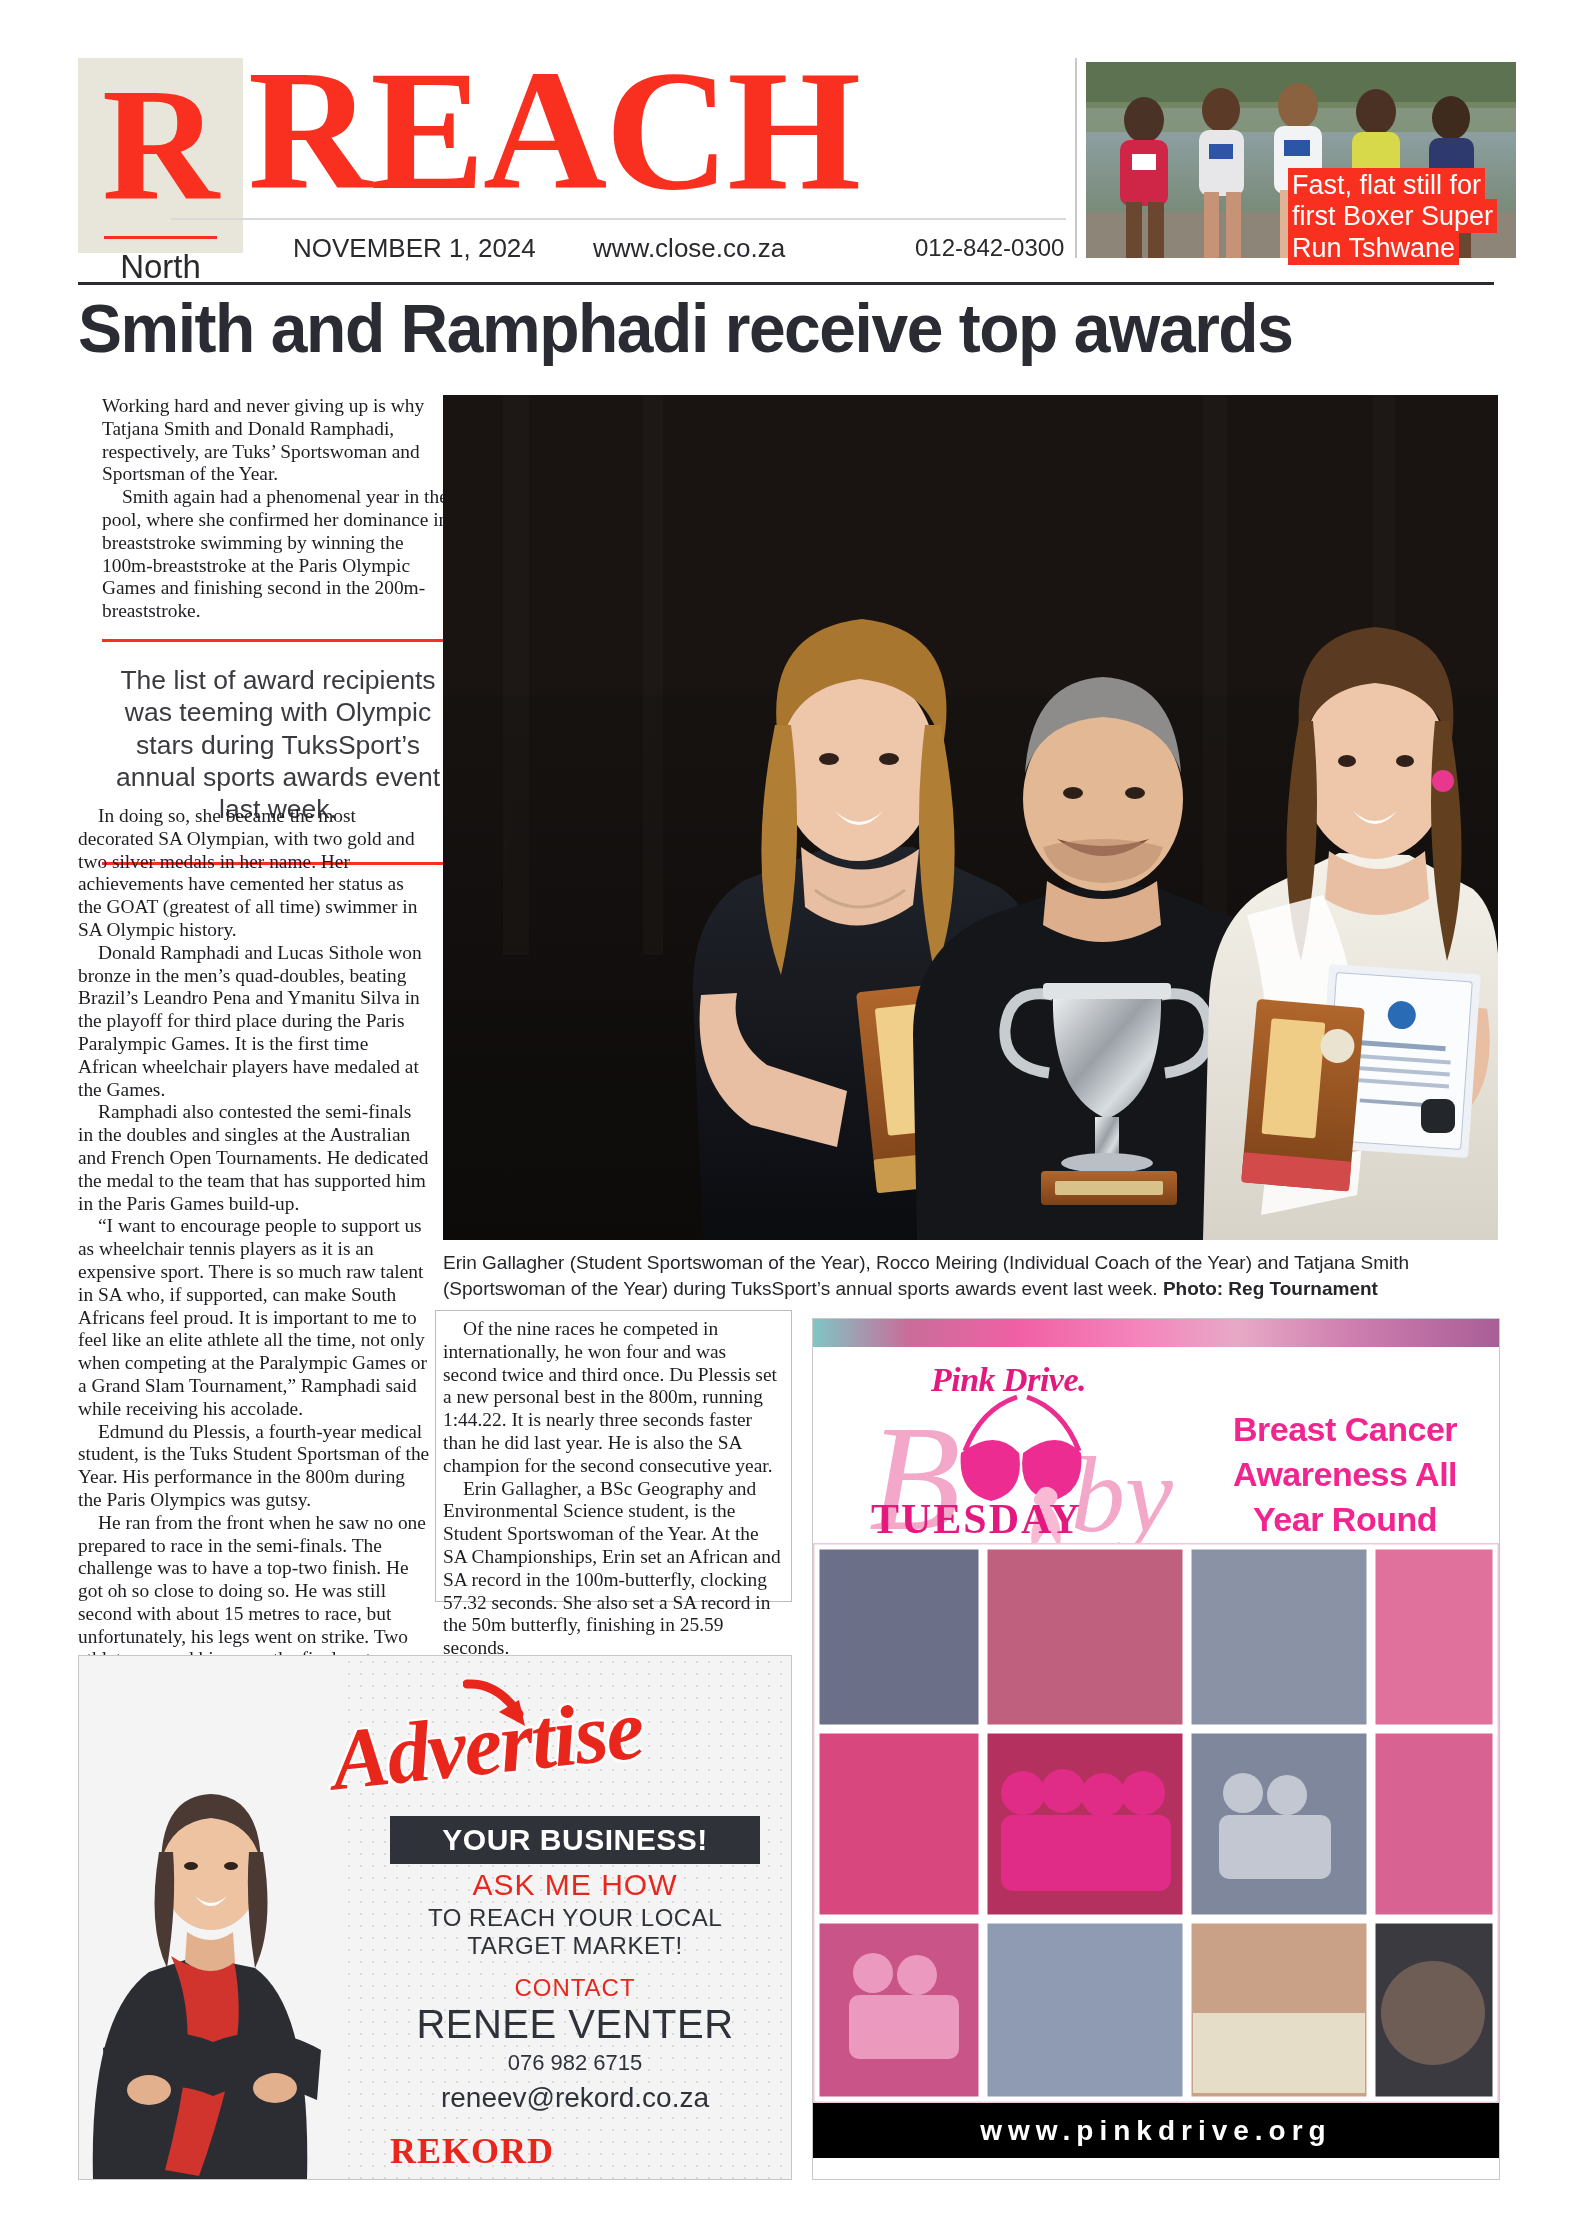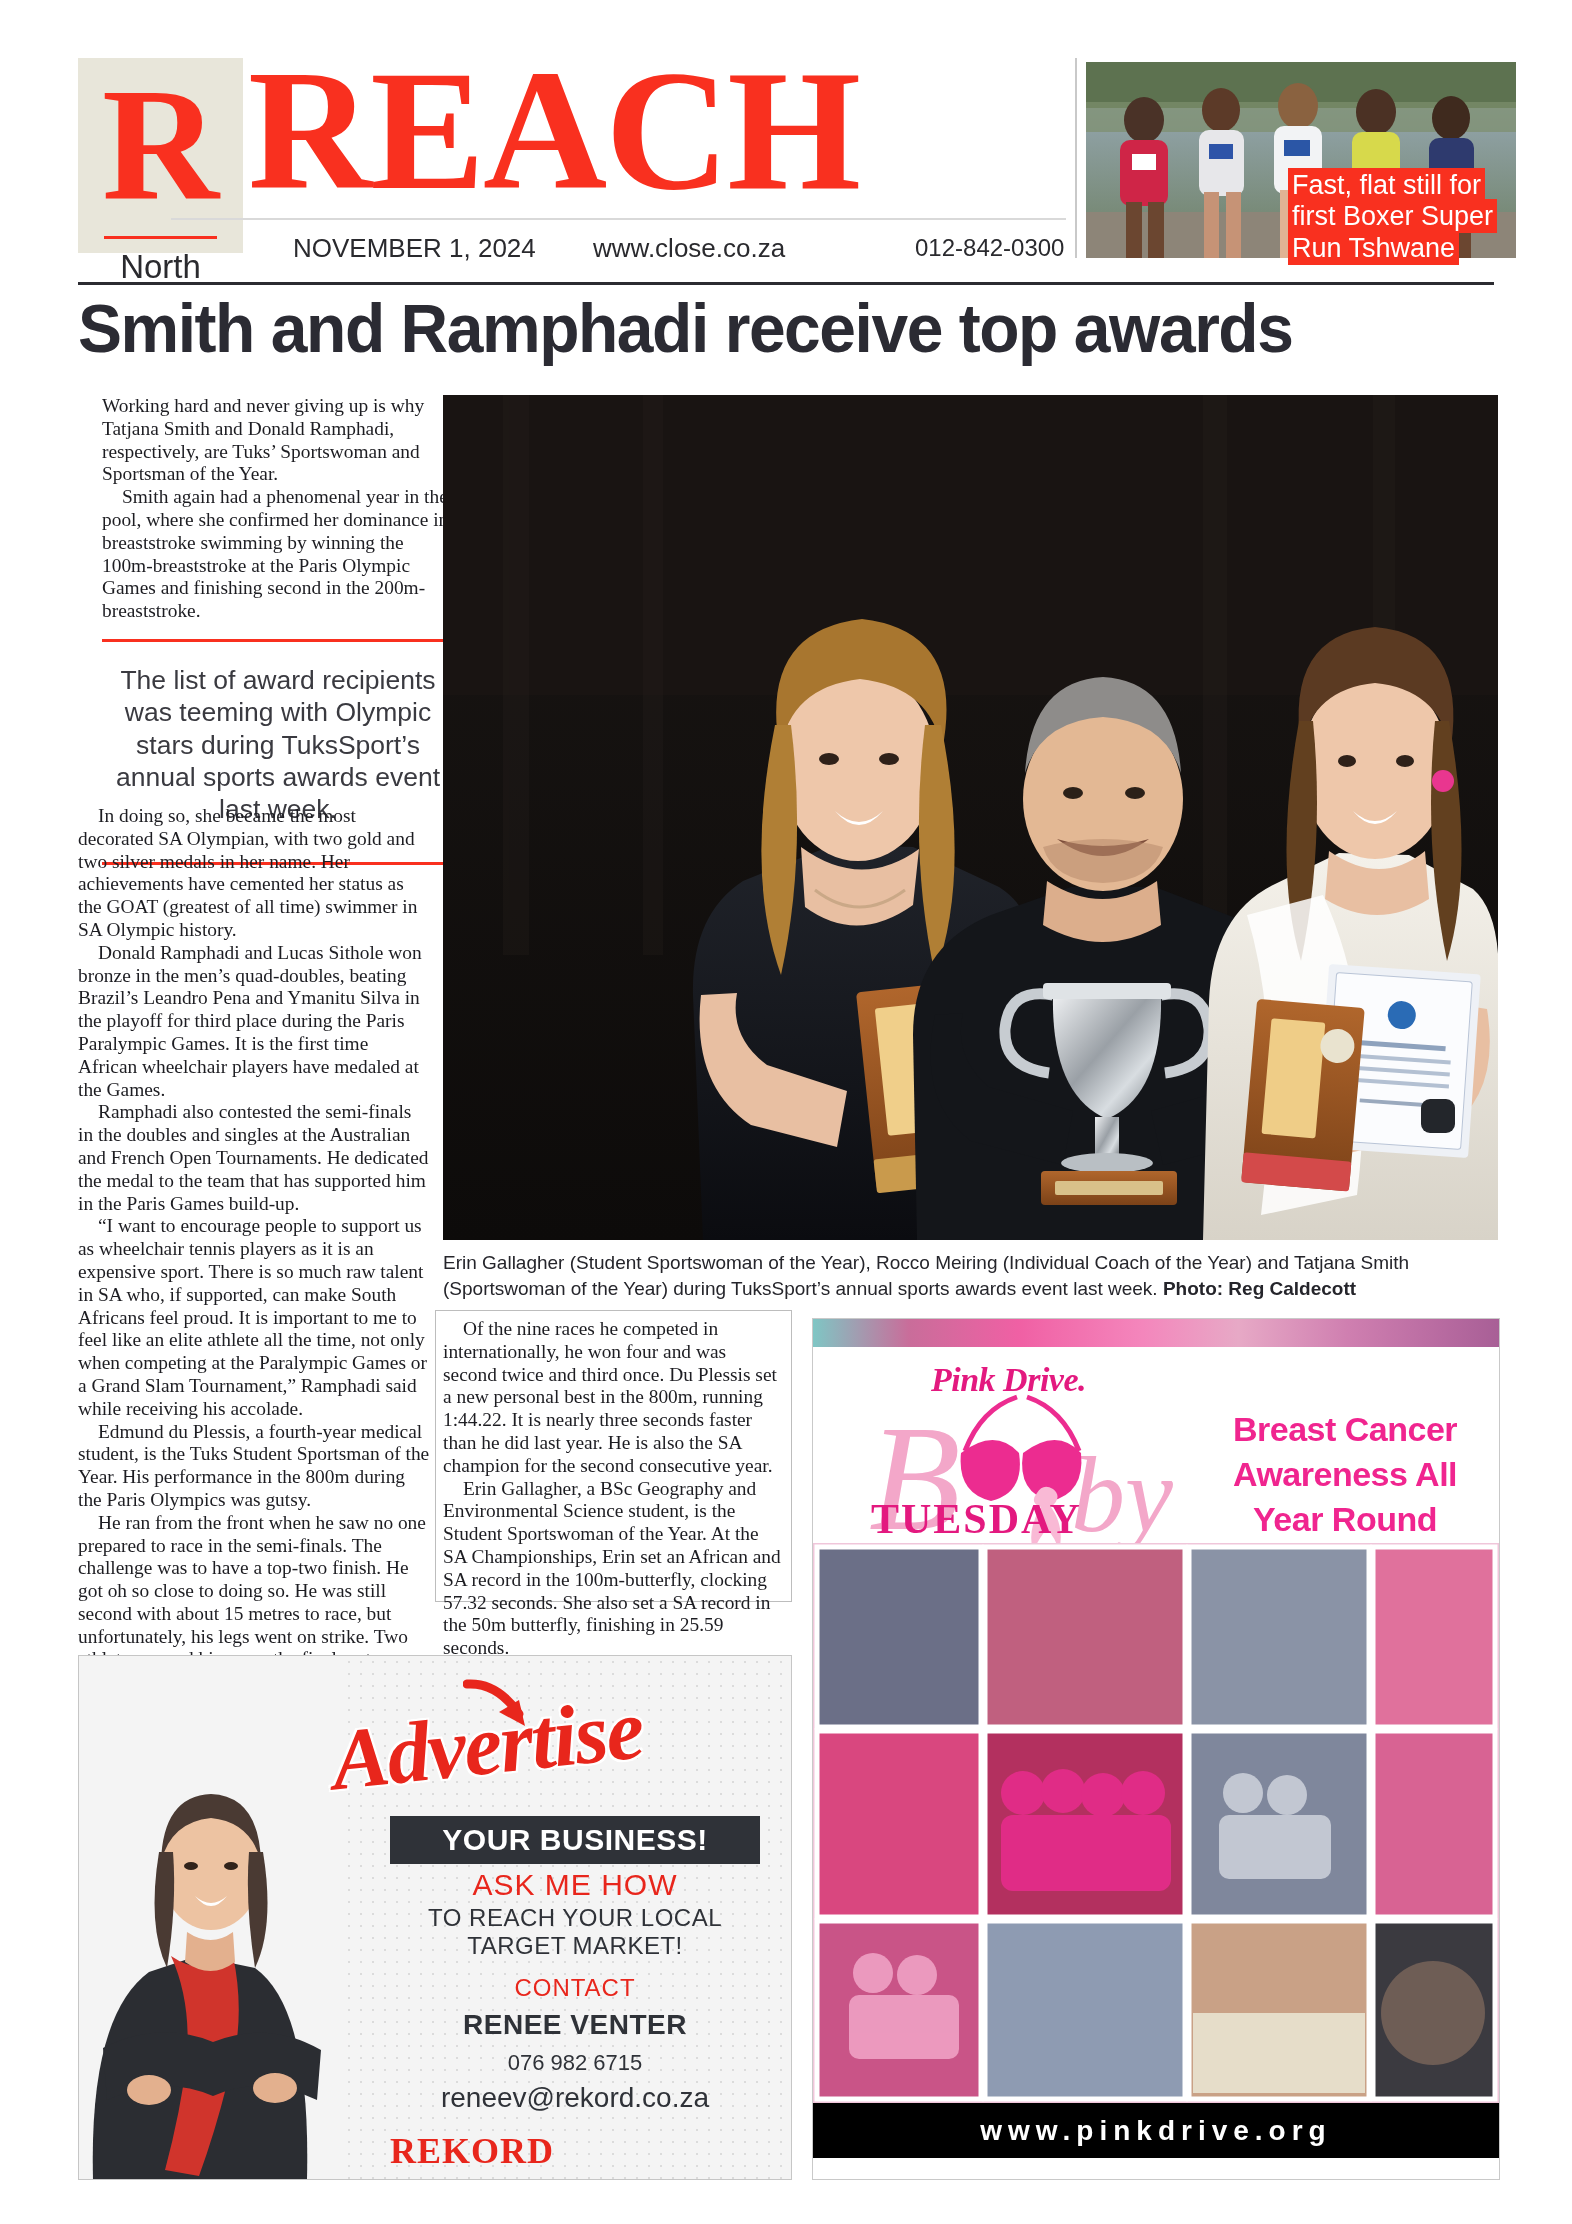--- a/index.html
+++ b/index.html
@@ -105,22 +105,22 @@
                   font-family:"Liberation Sans",sans-serif;font-weight:700;font-size:30px;
                   color:#fff;letter-spacing:.5px;}
   .ad-ask{position:absolute;left:311px;top:212px;width:370px;text-align:center;
           font-family:"Liberation Sans",sans-serif;font-size:30px;color:#e8261c;letter-spacing:1px;}
   .ad-reach{position:absolute;left:311px;top:248px;width:370px;text-align:center;
             font-family:"Liberation Sans",sans-serif;font-size:24px;line-height:1.18;
             color:#2f3238;letter-spacing:.5px;}
   .ad-contact{position:absolute;left:311px;top:318px;width:370px;text-align:center;
               font-family:"Liberation Sans",sans-serif;font-size:24px;color:#e8261c;letter-spacing:1px;}
   .ad-name{position:absolute;left:311px;top:346px;width:370px;text-align:center;
-           font-family:"Liberation Sans",sans-serif;font-weight:700;font-size:28px;
-           color:#2f3238;letter-spacing:.5px;margin-top:7px;}
+           font-family:"Liberation Sans",sans-serif;font-weight:400;font-size:40px;
+           color:#2f3238;letter-spacing:.5px;}
   .ad-phone{position:absolute;left:311px;top:394px;width:370px;text-align:center;
             font-family:"Liberation Sans",sans-serif;font-size:22px;color:#2f3238;}
   .ad-email{position:absolute;left:311px;top:426px;width:370px;text-align:center;
             font-family:"Liberation Sans",sans-serif;font-size:28px;color:#2f3238;}
   .ad-rekord{position:absolute;left:311px;top:474px;width:370px;text-align:left;
              font-family:"Liberation Serif",serif;font-weight:700;font-size:36px;
              color:#e8261c;letter-spacing:1px;}
 </style>
 </head>
 <body>
@@ -343,21 +343,21 @@
         <rect x="806" y="608" width="108" height="184" rx="5" fill="url(#wood)"></rect>
         <rect x="822" y="626" width="54" height="116" rx="3" fill="#efcd87"></rect>
         <circle cx="890" cy="648" r="17" fill="#e9e3cf"></circle>
         <rect x="806" y="762" width="108" height="30" rx="3" fill="#d34a4a"></rect>
       </g>
     </g>
   </svg>
 </div>
 
 <div class="caption">
-  <span>Erin Gallagher (Student Sportswoman of the Year), Rocco Meiring (Individual Coach of the Year) and Tatjana Smith (Sportswoman of the Year) during TuksSport’s annual sports awards event last week. </span><b>Photo: Reg Caldecott</b>
+  <span>Erin Gallagher (Student Sportswoman of the Year), Rocco Meiring (Individual Coach of the Year) and Tatjana Smith (Sportswoman of the Year) during TuksSport’s annual sports awards event last week. </span><b>Photo: Reg Tournament</b>
 </div>
 
 <div class="col2box"></div>
 <div class="col2">
   <div class="bodytext">
     <p>Of the nine races he competed in internationally, he won four and was second twice and third once. Du Plessis set a new personal best in the 800m, running 1:44.22. It is nearly three seconds faster than he did last year. He is also the SA champion for the second consecutive year.</p>
     <p>Erin Gallagher, a BSc Geography and Environmental Science student, is the Student Sportswoman of the Year. At the SA Championships, Erin set an African and SA record in the 100m-butterfly, clocking 57.32 seconds. She also set a SA record in the 50m butterfly, finishing in 25.59 seconds.</p>
     <p>Rocco Meiring (swimming) is the Individual Coach of the Year.</p>
   </div>
 </div>

